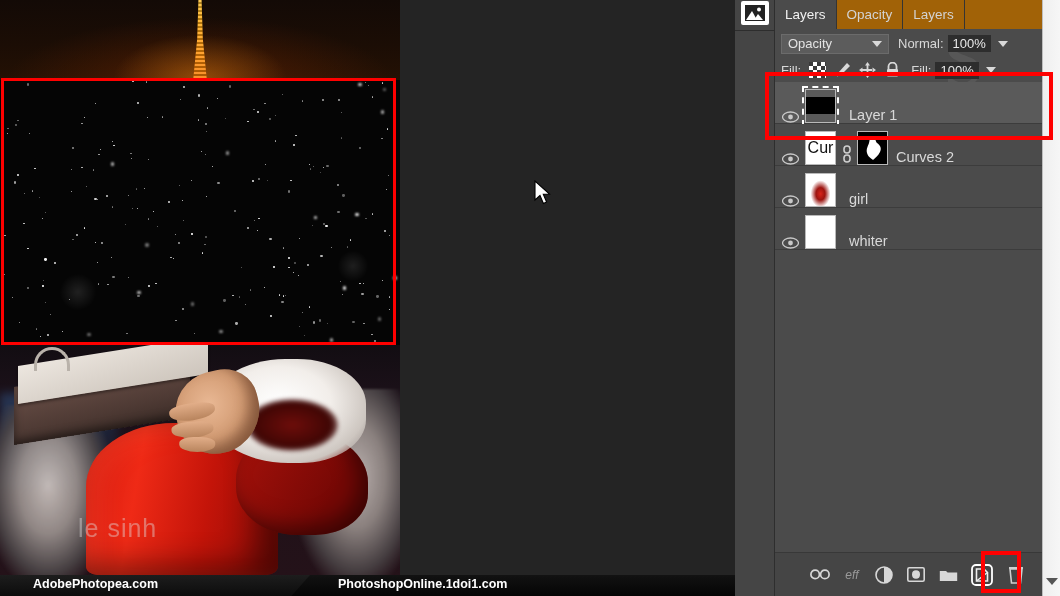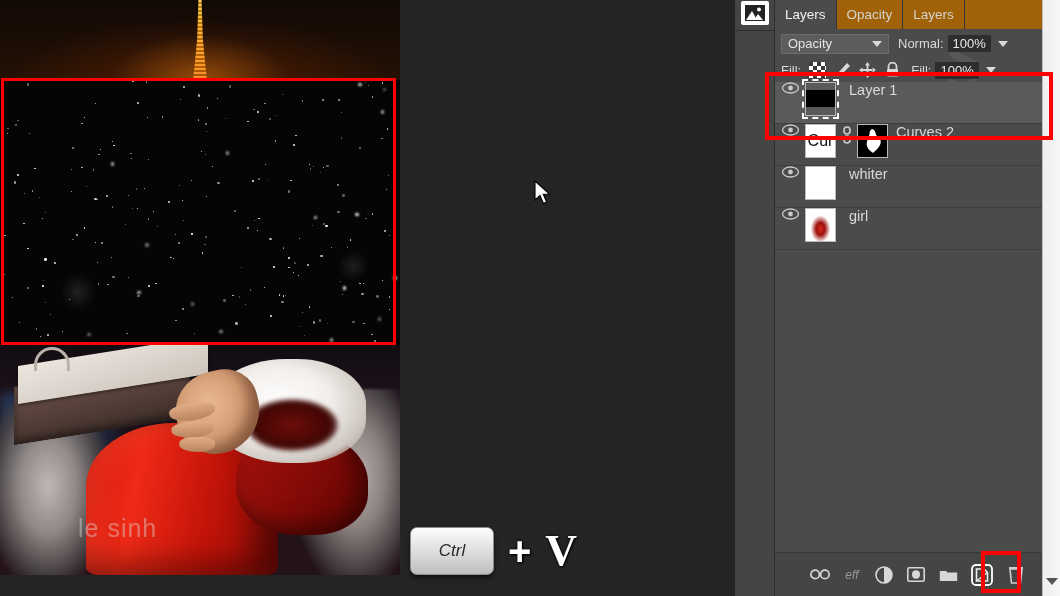--- a/index.html
+++ b/index.html
@@ -136,21 +136,21 @@
   #lockrow { position:absolute; left:0; top:58px; width:267px; height:24px; display:flex;
      align-items:center; padding-left:6px; }
   .lockicon { width:17px; height:16px; margin-left:8px; position:relative; }
   .checker { background-image:
       linear-gradient(45deg,#fff 25%,transparent 25%,transparent 75%,#fff 75%),
       linear-gradient(45deg,#fff 25%,#3a3a3a 25%,#3a3a3a 75%,#fff 75%);
       background-size:8px 8px; background-position:0 0,4px 4px; }
 
   
   #layerlist { position:absolute; left:0; top:82px; width:267px; height:470px; }
-  .layer-row { position:relative; height:42px; display:flex; align-items:flex-start;
+  .layer-row { position:relative; height:42px; display:flex; align-items:flex-end;
      border-bottom:1px solid #3c3c3c; background:#4b4b4b; }
   .layer-row.selected { background:#5a5a5a; }
   .eye { width:30px; display:flex; align-items:center; justify-content:center; }
   .eye svg { display:block; }
   .thumb { width:31px; height:34px; border:1px solid #b9b9b9; background:#fff; position:relative; overflow:hidden; }
   .thumb.sel-outline { outline:2px dashed #fff; outline-offset:1px; }
   .lname { margin-left:13px; font-size:14.5px; color:#d9d9d9; }
   .linkicon { width:13px; height:22px; margin:0 4px; display:flex; align-items:center;
      justify-content:center; color:#cfcfcf; font-size:11px; }
 
@@ -448,26 +448,26 @@
 
       <div class="wm-canvas">le sinh</div>
     </div>
 
     <div id="sel-rect"></div>
 
     <svg style="position:absolute;left:534px;top:180px;" width="18" height="26" viewBox="0 0 18 26">
       <path d="M1 1 L1 20 L6 15.5 L9.4 23.5 L12.6 22 L9.3 14.3 L15.5 14 Z" fill="#ffffff" stroke="#000000" stroke-width="1.1"></path>
     </svg>
 
-    <div id="shortcut">
-      <div class="key">Ctrl</div>
-      <div class="plus">+</div>
-      <div class="vee">V</div>
-    </div>
-
+
+    <div id="bottombar">
+      <div class="seg1"></div>
+      <div class="bb-text" style="left:33px;">AdobePhotopea.com</div>
+      <div class="bb-text" style="left:338px;">PhotoshopOnline.1doi1.com</div>
+    </div>
   </div>
 
   <div id="railbar">
     <div class="rail-icon">
       <svg width="20" height="16" viewBox="0 0 20 16">
         <rect x="0.5" y="0.5" width="19" height="15" fill="#222" stroke="#222"></rect>
         <circle cx="14" cy="4.5" r="2" fill="#fff"></circle>
         <path d="M1 15 L7 6 L12 15 Z" fill="#fff"></path>
         <path d="M9 15 L13 9 L18 15 Z" fill="#fff"></path>
       </svg>
@@ -555,35 +555,35 @@
         <span class="lname" style="margin-left:8px;">Curves 2</span>
       </div>
 
       <div class="layer-row">
         <span class="eye">
           <svg width="17" height="12" viewBox="0 0 17 12">
             <ellipse cx="8.5" cy="6" rx="8" ry="5" fill="none" stroke="#c9c9c9" stroke-width="1.3"></ellipse>
             <circle cx="8.5" cy="6" r="2.4" fill="#c9c9c9"></circle>
           </svg>
         </span>
-        <span class="thumb checker"></span>
-        <span class="lname">whiter</span>
+        <span class="thumb checker">
+          <span class="th-girl" style="position:absolute;inset:0;"></span>
+        </span>
+        <span class="lname">girl</span>
       </div>
 
       <div class="layer-row">
         <span class="eye">
           <svg width="17" height="12" viewBox="0 0 17 12">
             <ellipse cx="8.5" cy="6" rx="8" ry="5" fill="none" stroke="#c9c9c9" stroke-width="1.3"></ellipse>
             <circle cx="8.5" cy="6" r="2.4" fill="#c9c9c9"></circle>
           </svg>
         </span>
-        <span class="thumb checker">
-          <span class="th-girl" style="position:absolute;inset:0;"></span>
-        </span>
-        <span class="lname">girl</span>
+        <span class="thumb checker"></span>
+        <span class="lname">whiter</span>
       </div>
 
     </div>
 
     <div id="paneltools">
       <span class="ptool">
         <svg width="20" height="11" viewBox="0 0 20 11">
           <rect x="0.9" y="1.2" width="8.5" height="8.5" rx="4.2" fill="none" stroke="#d7d7d7" stroke-width="1.7"></rect>
           <rect x="10.6" y="1.2" width="8.5" height="8.5" rx="4.2" fill="none" stroke="#d7d7d7" stroke-width="1.7"></rect>
         </svg>

